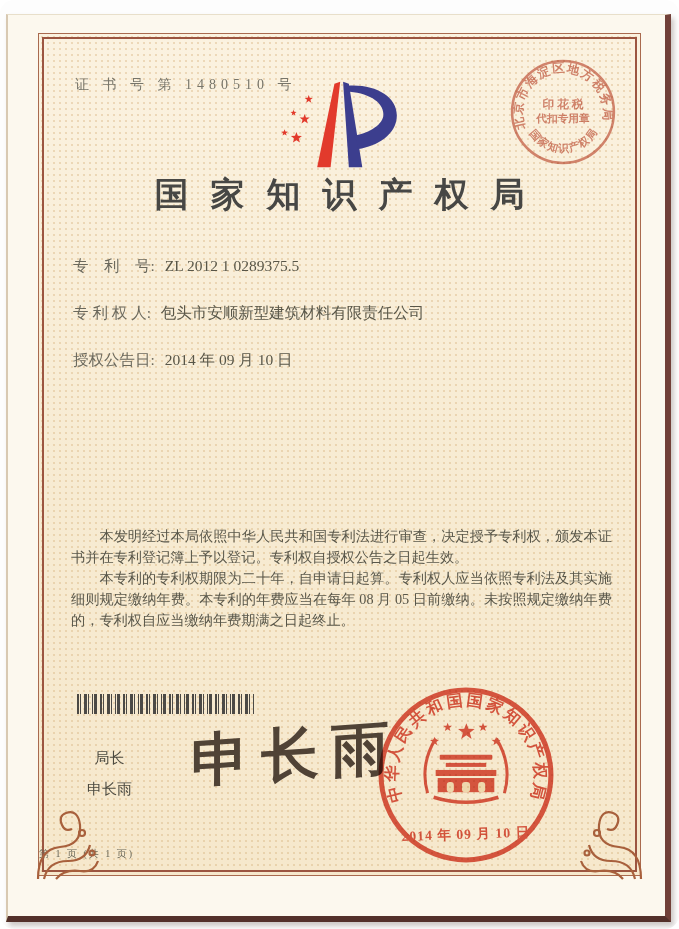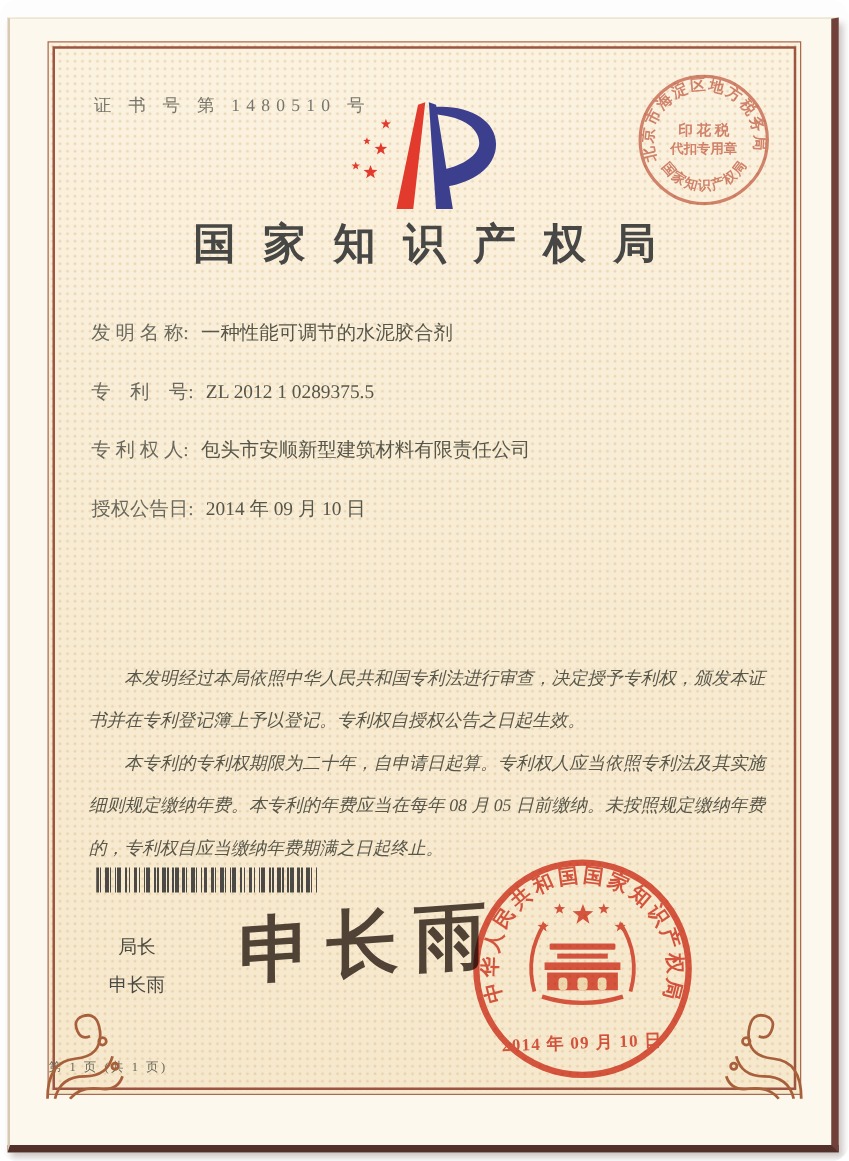--- a/index.html
+++ b/index.html
@@ -21,22 +21,22 @@
   .frame-inner{position:absolute;inset:3px;border:2.5px solid #9c5540;pointer-events:none;}
   
   .cert-no{position:absolute;left:36px;top:42px;font-size:14px;letter-spacing:5px;color:#77756a;}
   .logo{position:absolute;left:calc(50% - 70px);top:44px;width:150px;height:96px;}
   .title{position:absolute;left:0;right:0;top:138px;text-align:center;
          font-size:34px;font-weight:600;color:#474745;letter-spacing:22px;padding-left:22px;}
   .fields{position:absolute;left:34px;top:222px;right:30px;}
   .field{margin-bottom:26px;font-size:15.5px;color:#615f53;height:21px;}
   .field .lbl{white-space:pre;color:#6b695d;}
   .field .val{margin-left:6px;color:#585648;}
-  .body{position:absolute;left:32px;right:28px;top:492px;font-size:14.2px;line-height:34px;
-        color:#59574a;text-align:justify;font-style:italic;}
+  .body{position:absolute;left:32px;right:28px;top:492px;font-size:14.2px;line-height:21px;
+        color:#59574a;text-align:justify;}
   .body p{margin:0;text-indent:2em;}
   .barcode{position:absolute;left:38px;top:660px;width:178px;height:20px;opacity:.85;
     background-image:repeating-linear-gradient(90deg,
       #2e2e2e 0 2px, transparent 2px 3px,
       #2e2e2e 3px 4px, transparent 4px 7px,
       #2e2e2e 7px 10px, transparent 10px 11px,
       #2e2e2e 11px 12px, transparent 12px 15px,
       #2e2e2e 15px 16px, transparent 16px 17px,
       #2e2e2e 17px 20px, transparent 20px 23px);}
   .signer{position:absolute;left:48px;top:708px;font-size:15px;color:#4c4a40;line-height:31px;
@@ -75,24 +75,20 @@
           <use href="#star" transform="translate(17.8,55.8) scale(0.55)"></use>
         </g>
         <polygon points="64,6 70,4 60,93 46,93" fill="#e23a2c"></polygon>
         <polygon points="73,4 79,6 93,93 79,93" fill="#3c3e8e"></polygon>
         <path d="M78,8 C106,6 129,19 129,39 C129,59 108,71 89,74 L85,60 C101,57 115,48 115,38 C115,24 98,15 76,14 Z" fill="#3c3e8e"></path>
       </svg>
 
       <div class="title">国家知识产权局</div>
 
       <div class="fields">
-        <div class="field">
-          <span class="lbl">发 明 名 称:</span>
-          <span class="val">一种性能可调节的水泥胶合剂</span>
-        </div>
         <div class="field">
           <span class="lbl">专　利　号:</span>
           <span class="val">ZL 2012 1 0289375.5</span>
         </div>
         <div class="field">
           <span class="lbl">专 利 权 人:</span>
           <span class="val">包头市安顺新型建筑材料有限责任公司</span>
         </div>
         <div class="field">
           <span class="lbl">授权公告日:</span>

